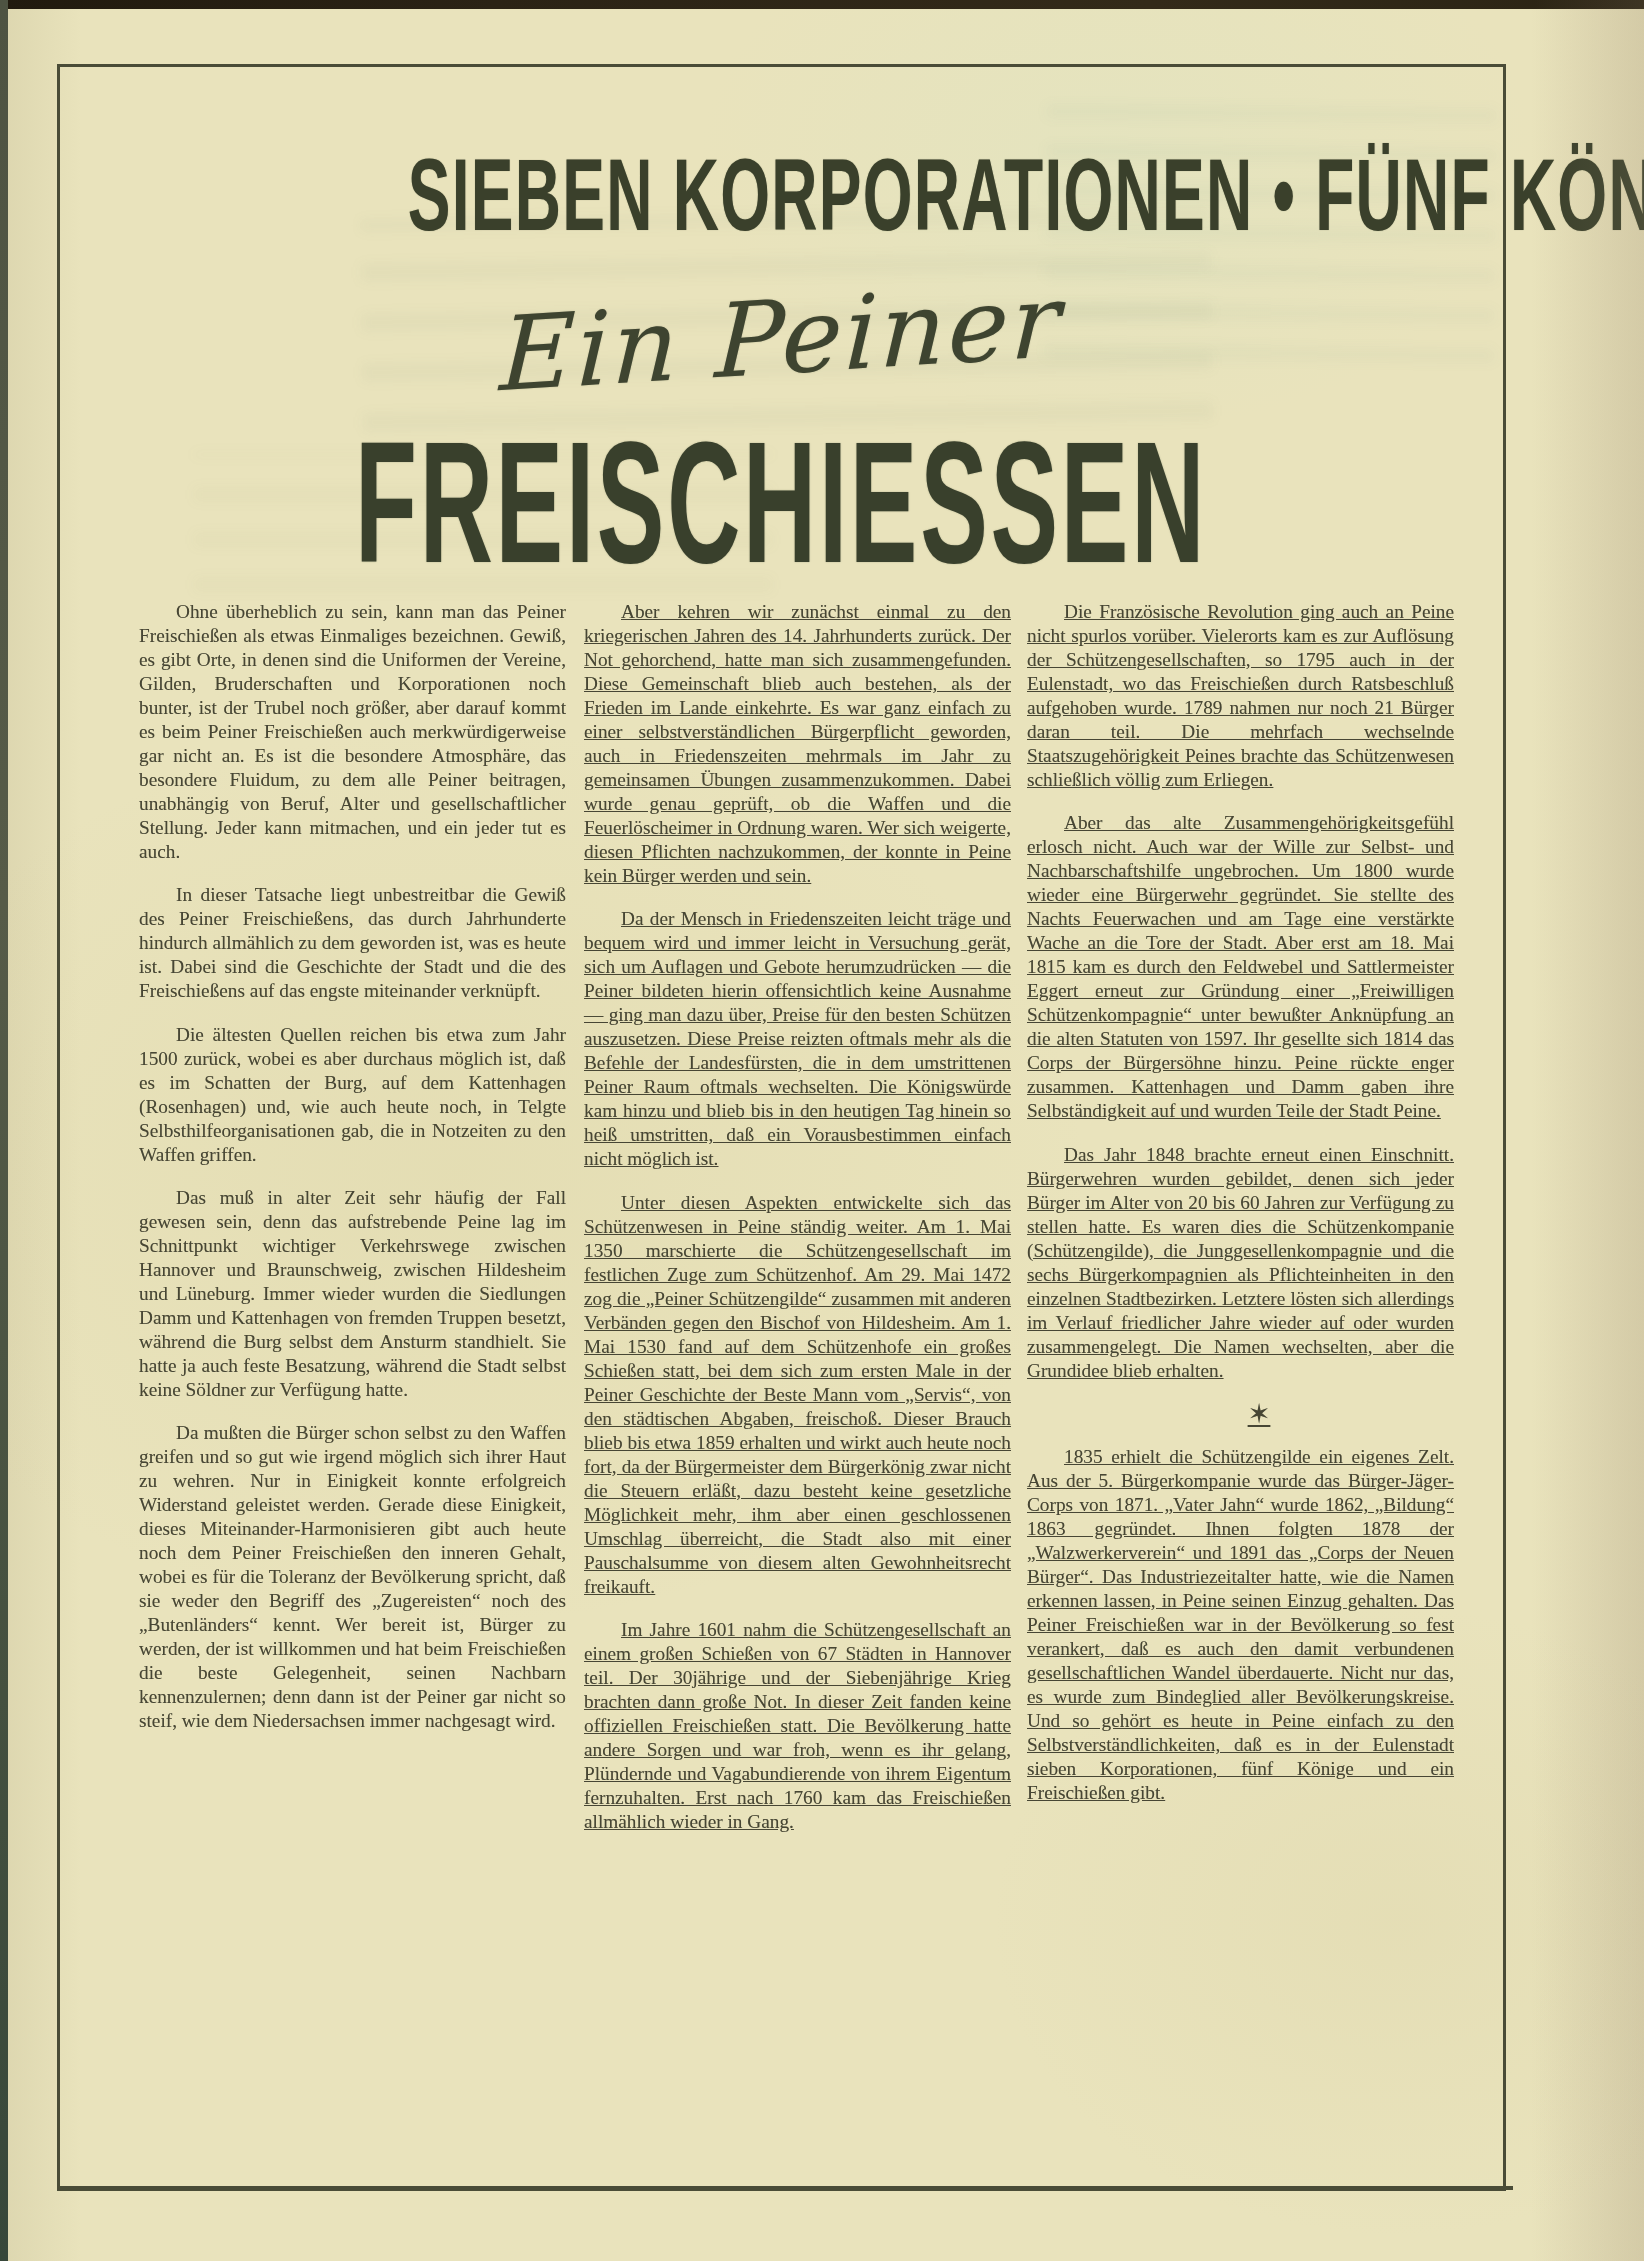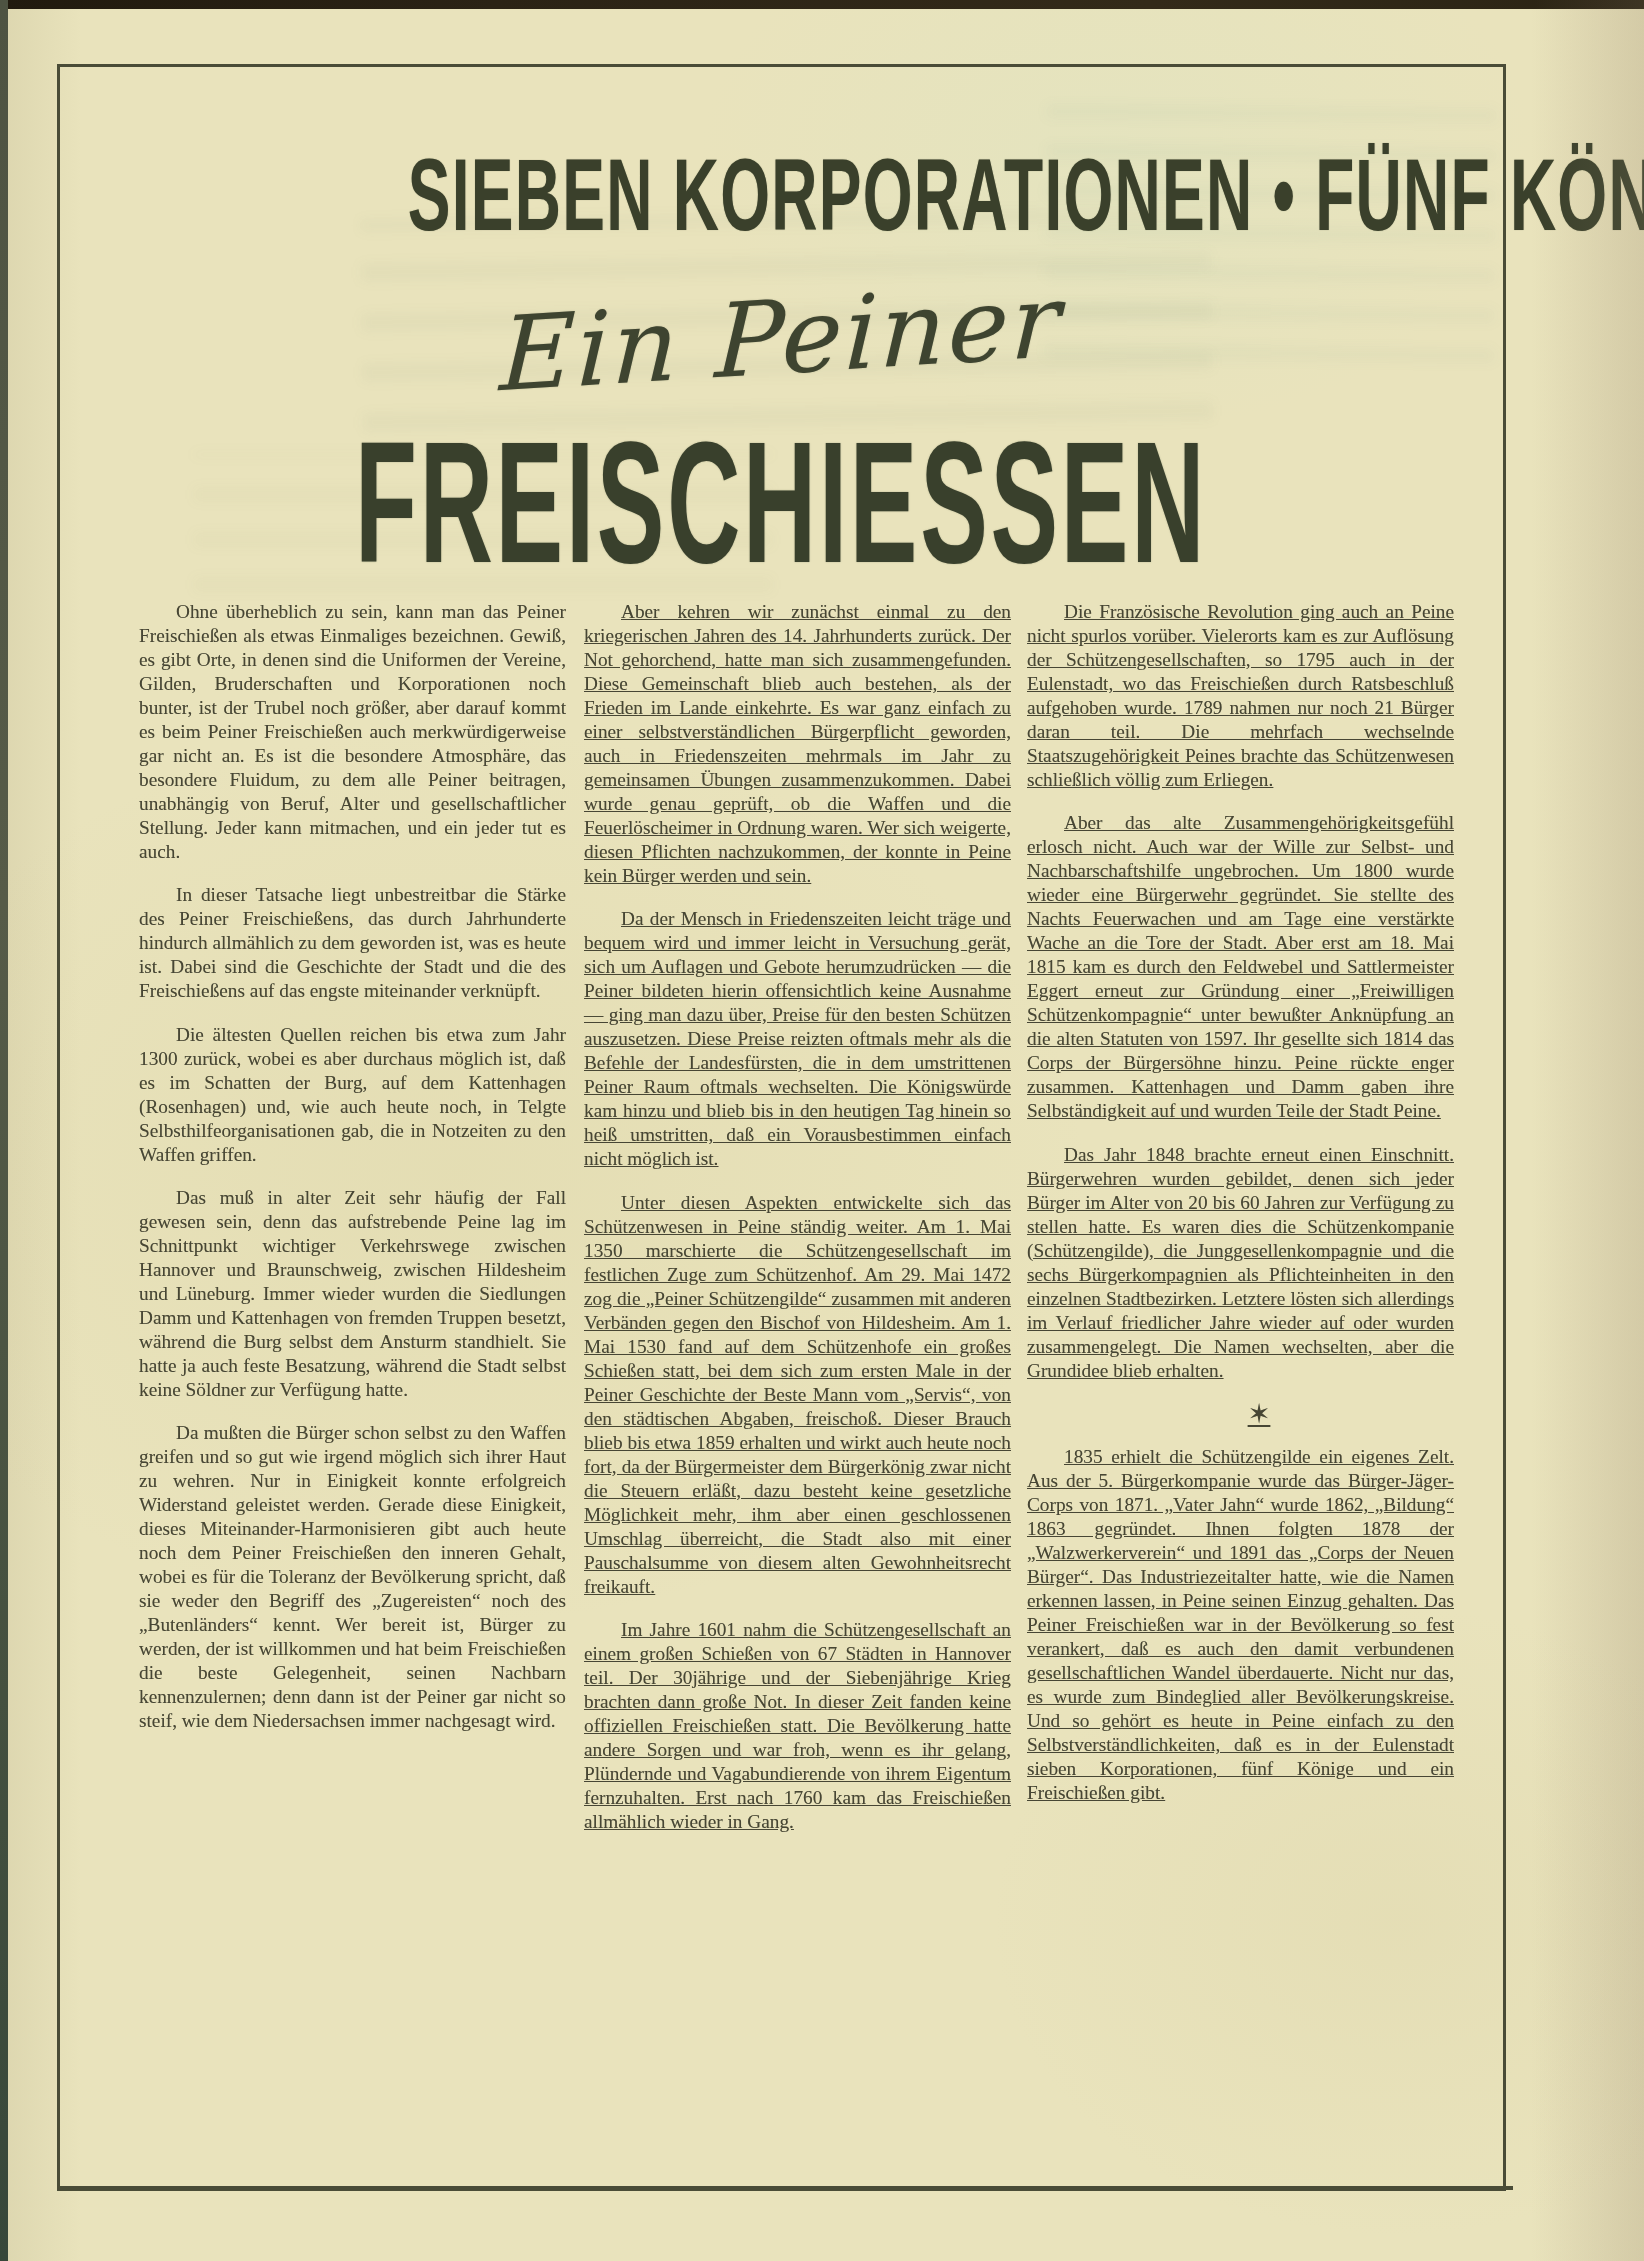--- a/index.html
+++ b/index.html
@@ -159,22 +159,22 @@
 <div class="header-line script-line">
   <span class="script-text">Ein Peiner</span>
 </div>
 
 <div class="header-line main-title-line">
   <span class="main-title-condensed">FREISCHIESSEN</span>
 </div>
 
 <div class="col col-1">
   <p>Ohne überheblich zu sein, kann man das Peiner Freischießen als etwas Einmaliges bezeichnen. Gewiß, es gibt Orte, in denen sind die Uniformen der Vereine, Gilden, Bruderschaften und Korporationen noch bunter, ist der Trubel noch größer, aber darauf kommt es beim Peiner Freischießen auch merkwürdigerweise gar nicht an. Es ist die besondere Atmosphäre, das besondere Fluidum, zu dem alle Peiner beitragen, unabhängig von Beruf, Alter und gesellschaftlicher Stellung. Jeder kann mitmachen, und ein jeder tut es auch.</p>
-  <p>In dieser Tatsache liegt unbestreitbar die Stärke des Peiner Freischießens, das durch Jahrhunderte hindurch allmählich zu dem geworden ist, was es heute ist. Dabei sind die Geschichte der Stadt und die des Freischießens auf das engste miteinander verknüpft.</p>
-  <p>Die ältesten Quellen reichen bis etwa zum Jahr 1300 zurück, wobei es aber durchaus möglich ist, daß es im Schatten der Burg, auf dem Kattenhagen (Rosenhagen) und, wie auch heute noch, in Telgte Selbsthilfeorganisationen gab, die in Notzeiten zu den Waffen griffen.</p>
+  <p>In dieser Tatsache liegt unbestreitbar die Gewiß des Peiner Freischießens, das durch Jahrhunderte hindurch allmählich zu dem geworden ist, was es heute ist. Dabei sind die Geschichte der Stadt und die des Freischießens auf das engste miteinander verknüpft.</p>
+  <p>Die ältesten Quellen reichen bis etwa zum Jahr 1500 zurück, wobei es aber durchaus möglich ist, daß es im Schatten der Burg, auf dem Kattenhagen (Rosenhagen) und, wie auch heute noch, in Telgte Selbsthilfeorganisationen gab, die in Notzeiten zu den Waffen griffen.</p>
   <p>Das muß in alter Zeit sehr häufig der Fall gewesen sein, denn das aufstrebende Peine lag im Schnittpunkt wichtiger Verkehrswege zwischen Hannover und Braunschweig, zwischen Hildesheim und Lüneburg. Immer wieder wurden die Siedlungen Damm und Kattenhagen von fremden Truppen besetzt, während die Burg selbst dem Ansturm standhielt. Sie hatte ja auch feste Besatzung, während die Stadt selbst keine Söldner zur Verfügung hatte.</p>
   <p>Da mußten die Bürger schon selbst zu den Waffen greifen und so gut wie irgend möglich sich ihrer Haut zu wehren. Nur in Einigkeit konnte erfolgreich Widerstand geleistet werden. Gerade diese Einigkeit, dieses Miteinander-Harmonisieren gibt auch heute noch dem Peiner Freischießen den inneren Gehalt, wobei es für die Toleranz der Bevölkerung spricht, daß sie weder den Begriff des „Zugereisten“ noch des „Butenländers“ kennt. Wer bereit ist, Bürger zu werden, der ist willkommen und hat beim Freischießen die beste Gelegenheit, seinen Nachbarn kennenzulernen; denn dann ist der Peiner gar nicht so steif, wie dem Niedersachsen immer nachgesagt wird.</p>
 </div>
 
 <div class="col col-2">
   <p>Aber kehren wir zunächst einmal zu den kriegerischen Jahren des 14. Jahrhunderts zurück. Der Not gehorchend, hatte man sich zusammengefunden. Diese Gemeinschaft blieb auch bestehen, als der Frieden im Lande einkehrte. Es war ganz einfach zu einer selbstverständlichen Bürgerpflicht geworden, auch in Friedenszeiten mehrmals im Jahr zu gemeinsamen Übungen zusammenzukommen. Dabei wurde genau geprüft, ob die Waffen und die Feuerlöscheimer in Ordnung waren. Wer sich weigerte, diesen Pflichten nachzukommen, der konnte in Peine kein Bürger werden und sein.</p>
   <p>Da der Mensch in Friedenszeiten leicht träge und bequem wird und immer leicht in Versuchung gerät, sich um Auflagen und Gebote herumzudrücken — die Peiner bildeten hierin offensichtlich keine Ausnahme — ging man dazu über, Preise für den besten Schützen auszusetzen. Diese Preise reizten oftmals mehr als die Befehle der Landesfürsten, die in dem umstrittenen Peiner Raum oftmals wechselten. Die Königswürde kam hinzu und blieb bis in den heutigen Tag hinein so heiß umstritten, daß ein Vorausbestimmen einfach nicht möglich ist.</p>
   <p>Unter diesen Aspekten entwickelte sich das Schützenwesen in Peine ständig weiter. Am 1. Mai 1350 marschierte die Schützengesellschaft im festlichen Zuge zum Schützenhof. Am 29. Mai 1472 zog die „Peiner Schützengilde“ zusammen mit anderen Verbänden gegen den Bischof von Hildesheim. Am 1. Mai 1530 fand auf dem Schützenhofe ein großes Schießen statt, bei dem sich zum ersten Male in der Peiner Geschichte der Beste Mann vom „Servis“, von den städtischen Abgaben, freischoß. Dieser Brauch blieb bis etwa 1859 erhalten und wirkt auch heute noch fort, da der Bürgermeister dem Bürgerkönig zwar nicht die Steuern erläßt, dazu besteht keine gesetzliche Möglichkeit mehr, ihm aber einen geschlossenen Umschlag überreicht, die Stadt also mit einer Pauschalsumme von diesem alten Gewohnheitsrecht freikauft.</p>
   <p>Im Jahre 1601 nahm die Schützengesellschaft an einem großen Schießen von 67 Städten in Hannover teil. Der 30jährige und der Siebenjährige Krieg brachten dann große Not. In dieser Zeit fanden keine offiziellen Freischießen statt. Die Bevölkerung hatte andere Sorgen und war froh, wenn es ihr gelang, Plündernde und Vagabundierende von ihrem Eigentum fernzuhalten. Erst nach 1760 kam das Freischießen allmählich wieder in Gang.</p>
 </div>

